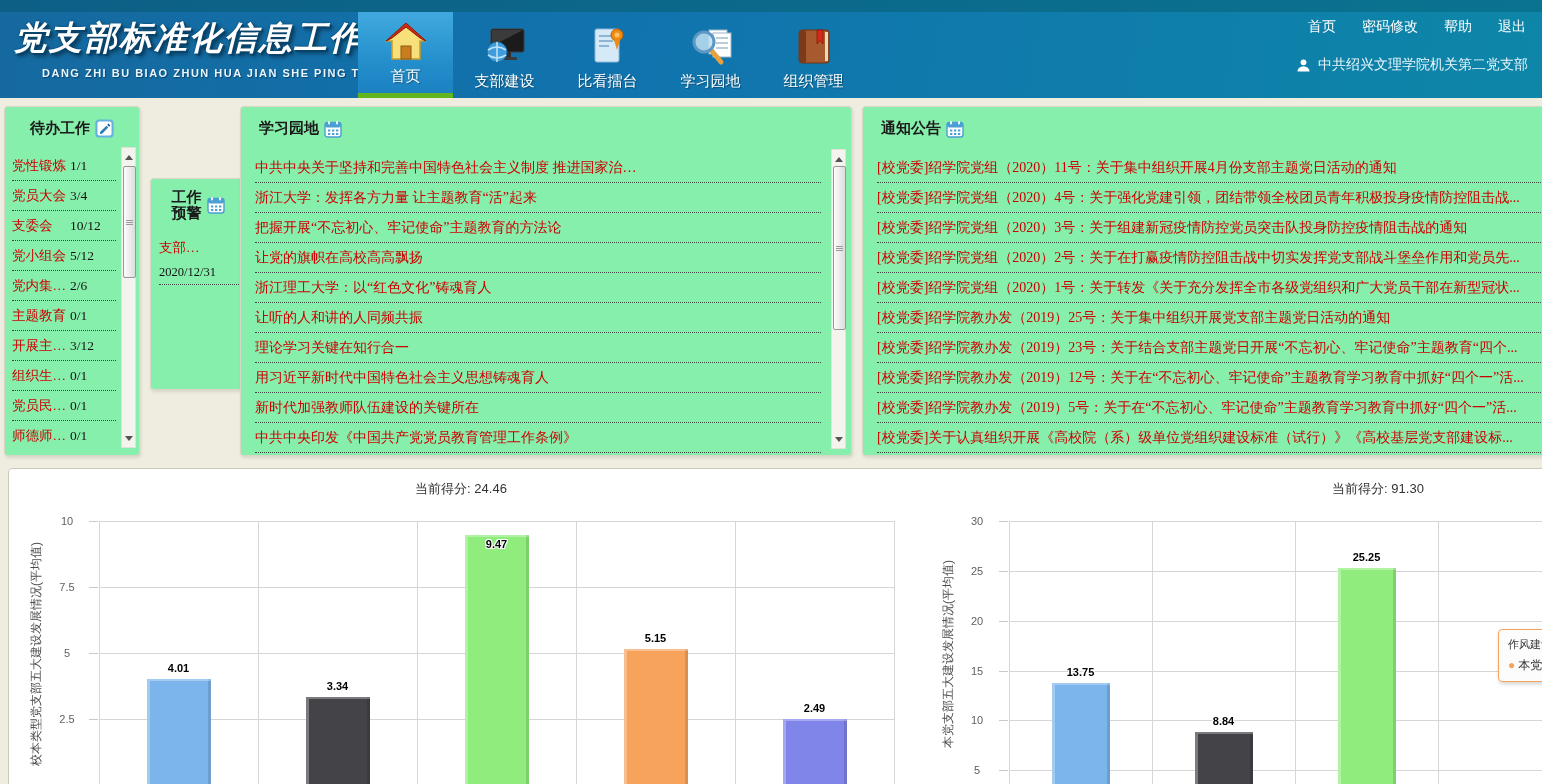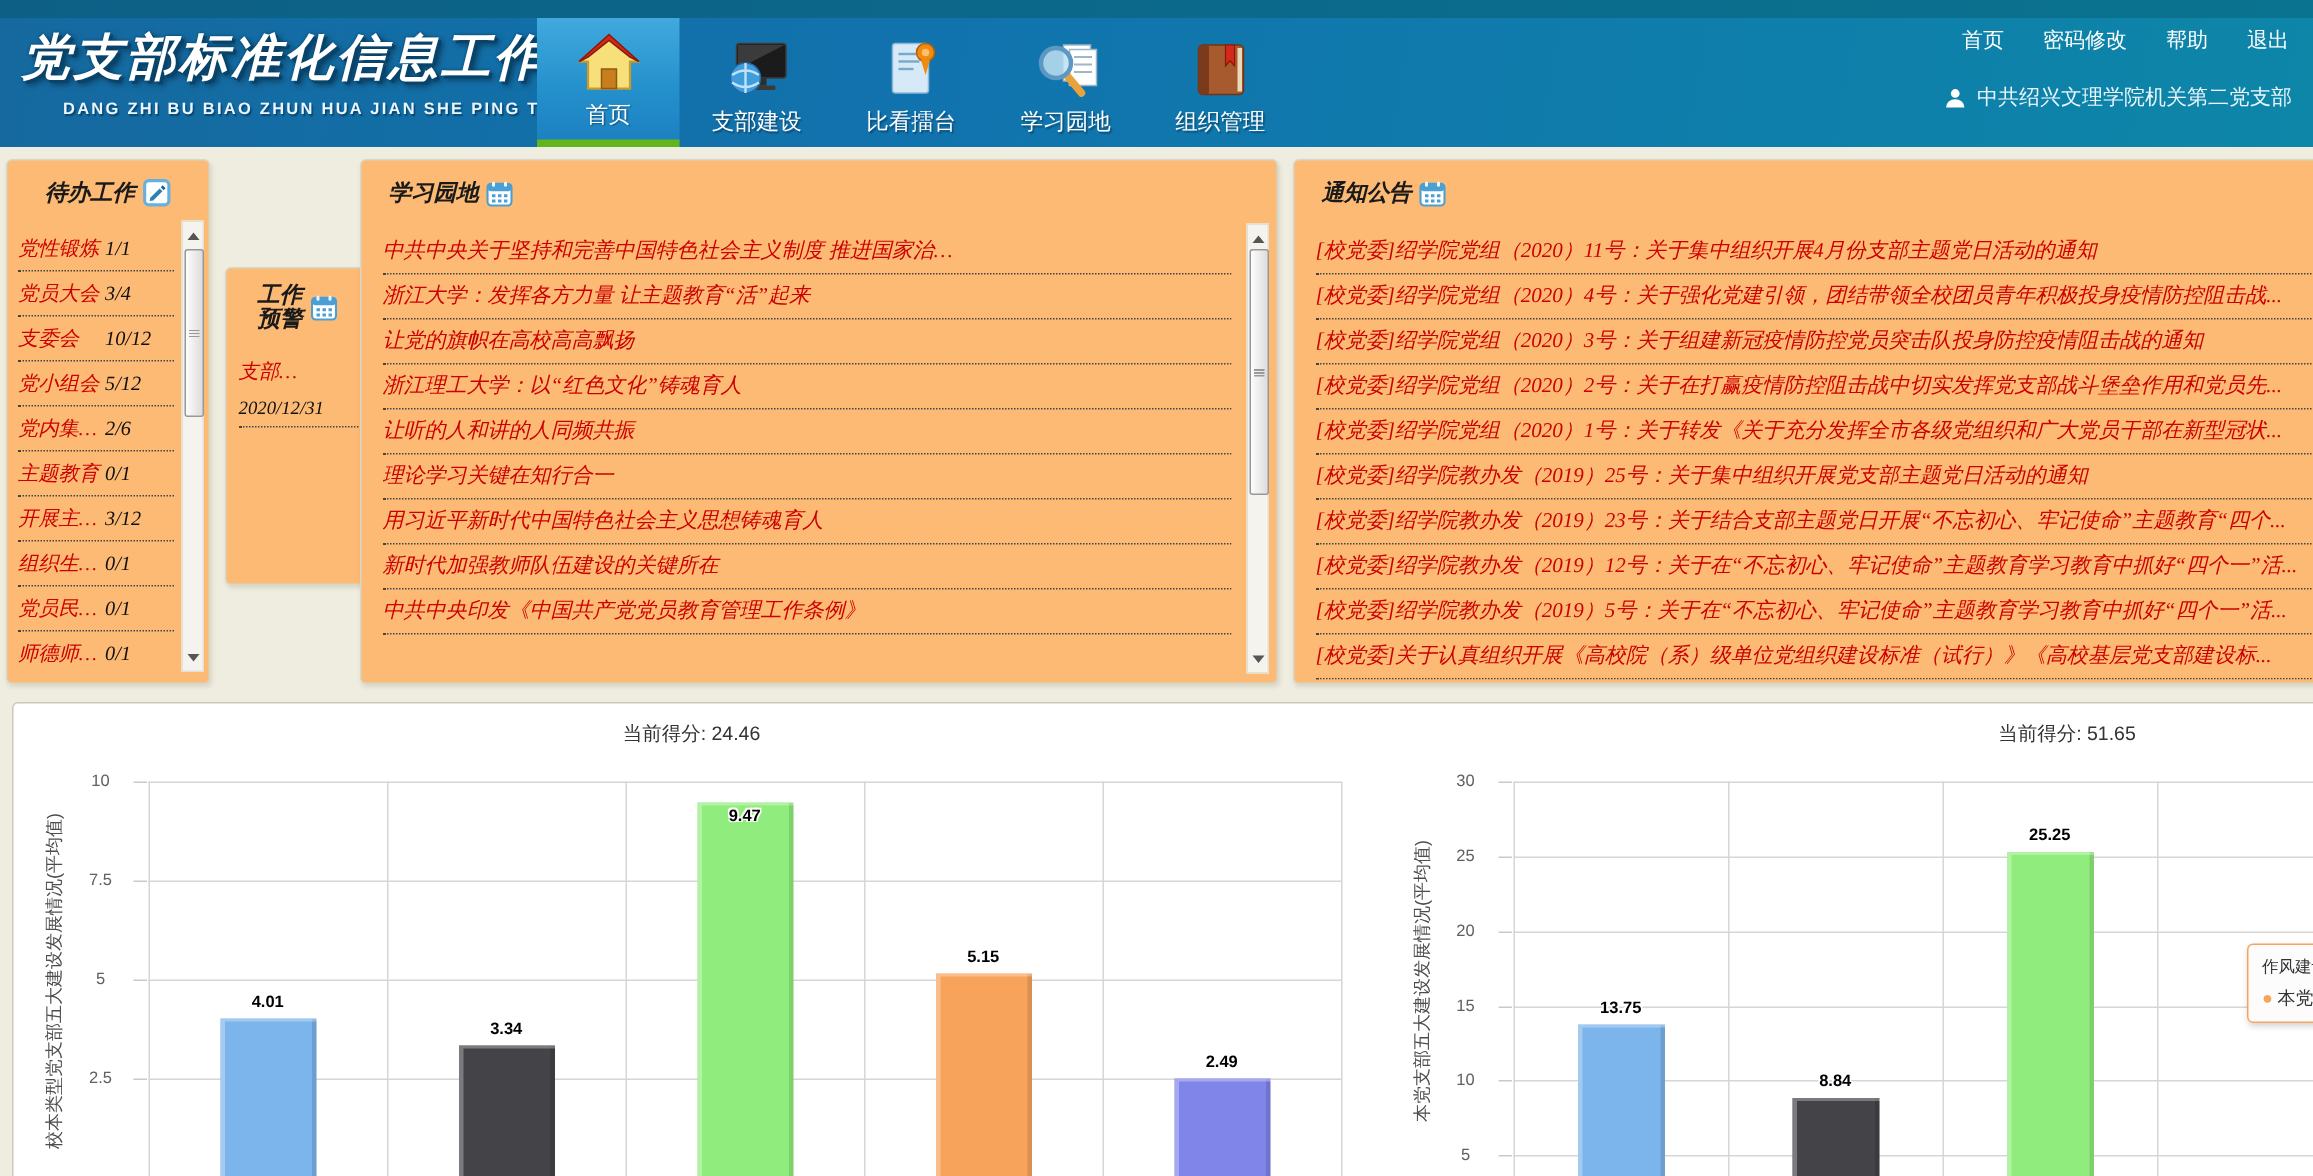--- a/index.html
+++ b/index.html
@@ -25,22 +25,22 @@
   .nav-item.active{width:95px;background:linear-gradient(180deg,#41a9de 0%,#2490cc 55%,#1b7fc0 100%);}
   .nav-item.active::after{content:"";position:absolute;left:0;bottom:0;width:100%;height:5px;background:#62b51c;}
   .nav-item.active{padding-bottom:12px;}
   .nav-icon{width:44px;height:42px;margin-bottom:4px;}
   .nav-label{color:#fff;font-size:15px;white-space:nowrap;text-shadow:1px 1px 1px rgba(0,0,0,.35);}
   .top-links{position:absolute;right:16px;top:18px;display:flex;gap:26px;}
   .top-link{color:#fff;font-size:14px;cursor:pointer;white-space:nowrap;}
   .user-row{position:absolute;right:14px;top:56px;display:flex;align-items:center;gap:7px;
     color:#eaf6fc;font-size:14px;white-space:nowrap;}
   
-  .card{position:absolute;background:#fdba74;border:1px solid #d8d6c6;border-radius:4px;
-    box-shadow:1px 2px 3px rgba(90,85,60,.15);box-sizing:border-box;font-style:italic;}
+  .card{position:absolute;background:#86efac;border:1px solid #d8d6c6;border-radius:4px;
+    box-shadow:1px 2px 3px rgba(90,85,60,.15);box-sizing:border-box;}
   .hdr{display:flex;align-items:center;gap:5px;font-size:15px;font-weight:bold;color:#1a1a1a;}
   #card-todo{left:4px;top:106px;width:136px;height:350px;}
   #card-todo .hdr{justify-content:center;padding-top:12px;}
   #todo-list{position:absolute;left:7px;top:44px;right:23px;bottom:6px;overflow:hidden;}
   .todo-item{height:29px;display:flex;align-items:center;border-bottom:1px dotted #444;
     font-family:"Liberation Serif",serif;font-size:13.5px;cursor:pointer;}
   .todo-label{color:#cc0000;flex:0 0 58px;white-space:nowrap;overflow:hidden;}
   .todo-count{color:#111;}
   #card-warning{left:150px;top:178px;width:96px;height:212px;}
   #card-warning .hdr{justify-content:center;padding-top:10px;line-height:16px;text-align:right;}
@@ -266,20 +266,21 @@
           <rect x="12" y="9.5" width="2.3" height="2"></rect>
           <rect x="4" y="13" width="2.3" height="2"></rect>
           <rect x="8" y="13" width="2.3" height="2"></rect>
           <rect x="12" y="13" width="2.3" height="2"></rect>
         </g>
     </svg>
   </div>
   <div id="study-list">
       <div class="link-item">中共中央关于坚持和完善中国特色社会主义制度 推进国家治…</div>
       <div class="link-item">浙江大学：发挥各方力量 让主题教育“活”起来</div>
+      <div class="link-item">把握开展“不忘初心、牢记使命”主题教育的方法论</div>
       <div class="link-item">让党的旗帜在高校高高飘扬</div>
       <div class="link-item">浙江理工大学：以“红色文化”铸魂育人</div>
       <div class="link-item">让听的人和讲的人同频共振</div>
       <div class="link-item">理论学习关键在知行合一</div>
       <div class="link-item">用习近平新时代中国特色社会主义思想铸魂育人</div>
       <div class="link-item">新时代加强教师队伍建设的关键所在</div>
       <div class="link-item">中共中央印发《中国共产党党员教育管理工作条例》</div>
     </div>
   <div class="sb" style="right:5px;top:42px;bottom:6px;">
     <div class="sb-arrow up">
@@ -348,21 +349,21 @@
     <div class="bar" style="left: 137.5px; top: 210.136px; width: 64px; height: 105.864px; background: rgb(124, 181, 236);"></div>
     <div class="bar-label" style="left: 134.5px; top: 193.136px;">4.01</div>
     <div class="bar" style="left: 296.5px; top: 227.824px; width: 64px; height: 88.176px; background: rgb(67, 67, 72);"></div>
     <div class="bar-label" style="left: 293.5px; top: 210.824px;">3.34</div>
     <div class="bar" style="left: 455.5px; top: 65.992px; width: 64px; height: 250.008px; background: rgb(144, 237, 125);"></div>
     <div class="bar-label" style="left: 452.5px; top: 68.992px;">9.47</div>
     <div class="bar" style="left: 614.5px; top: 180.04px; width: 64px; height: 135.96px; background: rgb(247, 163, 92);"></div>
     <div class="bar-label" style="left: 611.5px; top: 163.04px;">5.15</div>
     <div class="bar" style="left: 773.5px; top: 250.264px; width: 64px; height: 65.736px; background: rgb(128, 133, 233);"></div>
     <div class="bar-label" style="left: 770.5px; top: 233.264px;">2.49</div>
-    <div class="chart-title" style="left: 1219px; top: 11px; width: 300px;">当前得分: 51.65</div>
+    <div class="chart-title" style="left: 1219px; top: 11px; width: 300px;">当前得分: 91.30</div>
     <div class="ytitle" style="left: 788px; top: 178px;">本党支部五大建设发展情况(平均值)</div>
     <div class="hgrid" style="left: 1000px; top: 301.25px; width: 572px;"></div>
     <div class="tick-label" style="left: 948px; top: 295.25px;">5</div>
     <div class="tick-mark" style="left: 990px; top: 301.25px;"></div>
     <div class="hgrid" style="left: 1000px; top: 251.4px; width: 572px;"></div>
     <div class="tick-label" style="left: 948px; top: 245.4px;">10</div>
     <div class="tick-mark" style="left: 990px; top: 251.4px;"></div>
     <div class="hgrid" style="left: 1000px; top: 201.55px; width: 572px;"></div>
     <div class="tick-label" style="left: 948px; top: 195.55px;">15</div>
     <div class="tick-mark" style="left: 990px; top: 201.55px;"></div>

